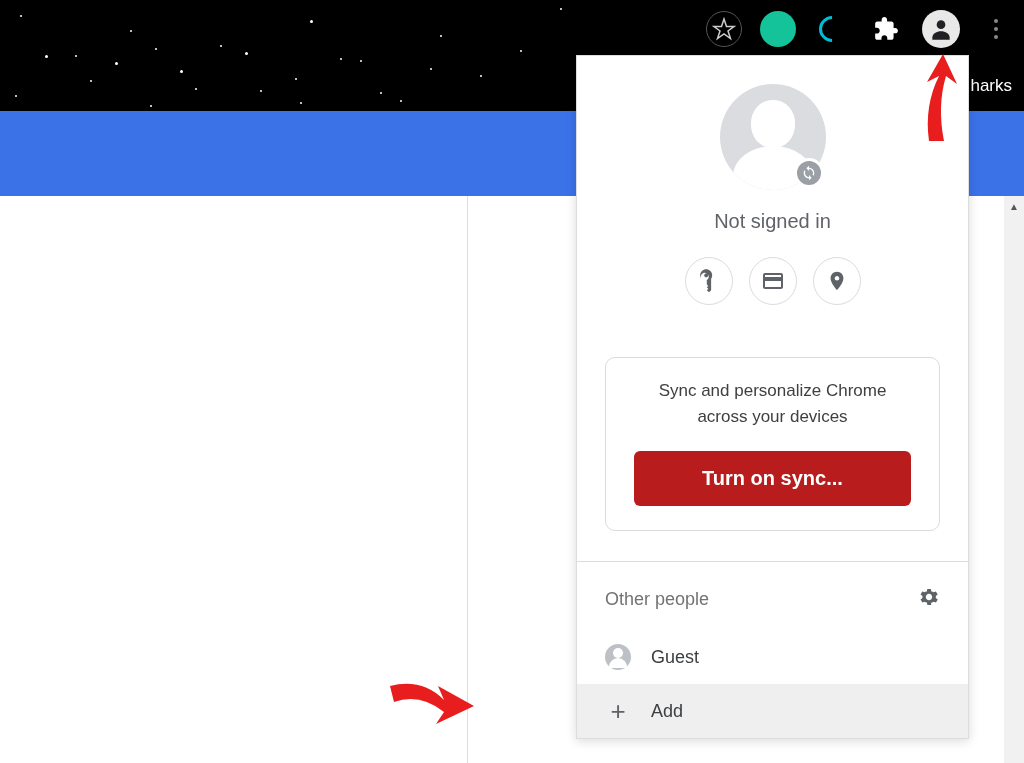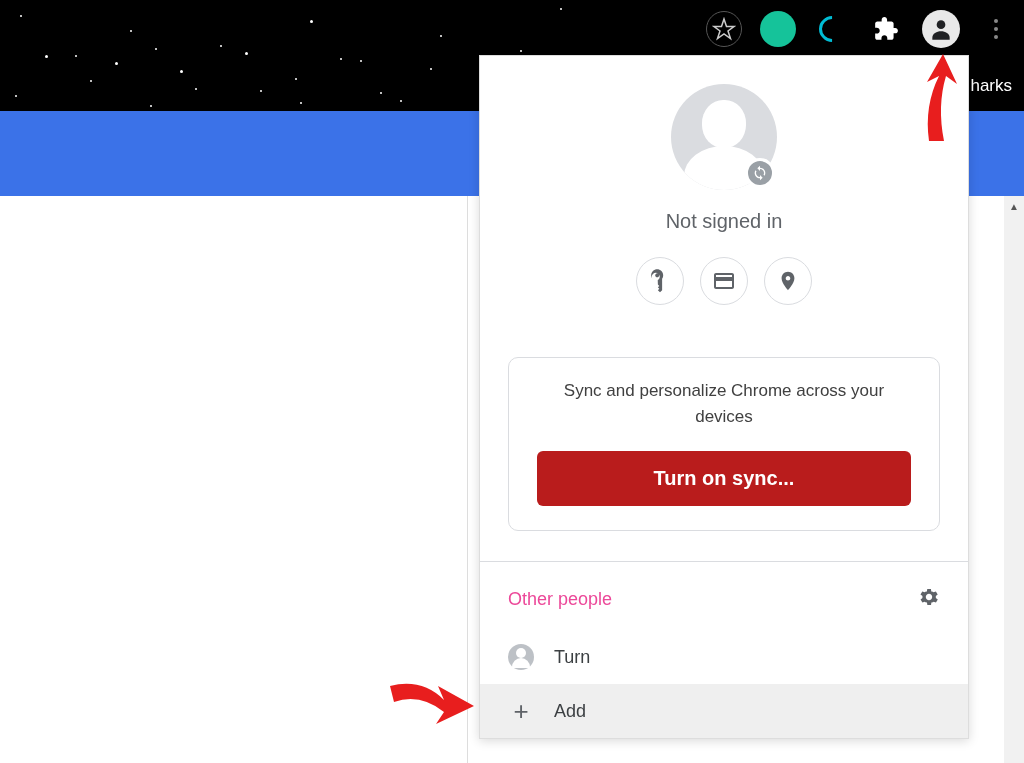--- a/index.html
+++ b/index.html
@@ -146,21 +146,21 @@
       justify-content: center;
       font-size: 10px;
       color: #555;
     }
     
     
     .profile-menu {
       position: absolute;
       top: 55px;
       right: 55px;
-      width: 490px;
+      width: 393px;
       background: #fff;
       border: 1px solid #ddd;
       box-shadow: 0 2px 10px rgba(0,0,0,0.15);
       z-index: 100;
     }
     
     .profile-header {
       padding: 28px 20px 20px;
       text-align: center;
     }
@@ -272,21 +272,21 @@
     .other-people-section {
       padding: 24px 28px 0;
     }
     .section-header {
       display: flex;
       justify-content: space-between;
       align-items: center;
       margin-bottom: 18px;
     }
     .section-title {
-      color: #ec4899;
+      color: #737373;
       font-size: 18px;
     }
     .gear-btn {
       cursor: pointer;
     }
     .gear-btn svg { fill: #5f6368; }
     
     .people-item {
       display: flex;
       align-items: center;
@@ -475,21 +475,21 @@
       <div class="section-title">Other people</div>
       <div class="gear-btn">
         <svg width="22" height="22" viewBox="0 0 24 24">
             <path d="M19.4 13l.1-1-.1-1 2.1-1.6-2-3.5-2.5 1-.8-.5-1.7-.5-.4-2.6h-4l-.4 2.6-1.7.5-.8.5-2.5-1-2 3.5L4.9 11l-.1 1 .1 1-2.1 1.6 2 3.5 2.5-1 .8.5 1.7.5.4 2.6h4l.4-2.6 1.7-.5.8-.5 2.5 1 2-3.5L19.4 13zM12 15.5c-1.9 0-3.5-1.6-3.5-3.5s1.6-3.5 3.5-3.5 3.5 1.6 3.5 3.5-1.6 3.5-3.5 3.5z"></path>
           </svg>
       </div>
     </div>
 
     <div class="people-item">
       <div class="guest-icon"></div>
-      <span>Turn</span>
+      <span>Guest</span>
     </div>
     <div class="people-item highlighted">
       <div class="plus-icon">+</div>
       <span>Add</span>
     </div>
   </div>
 </div>
 
 <div class="arrow-annotation arrow-top">
   <svg width="70" height="100" viewBox="0 0 70 100">

